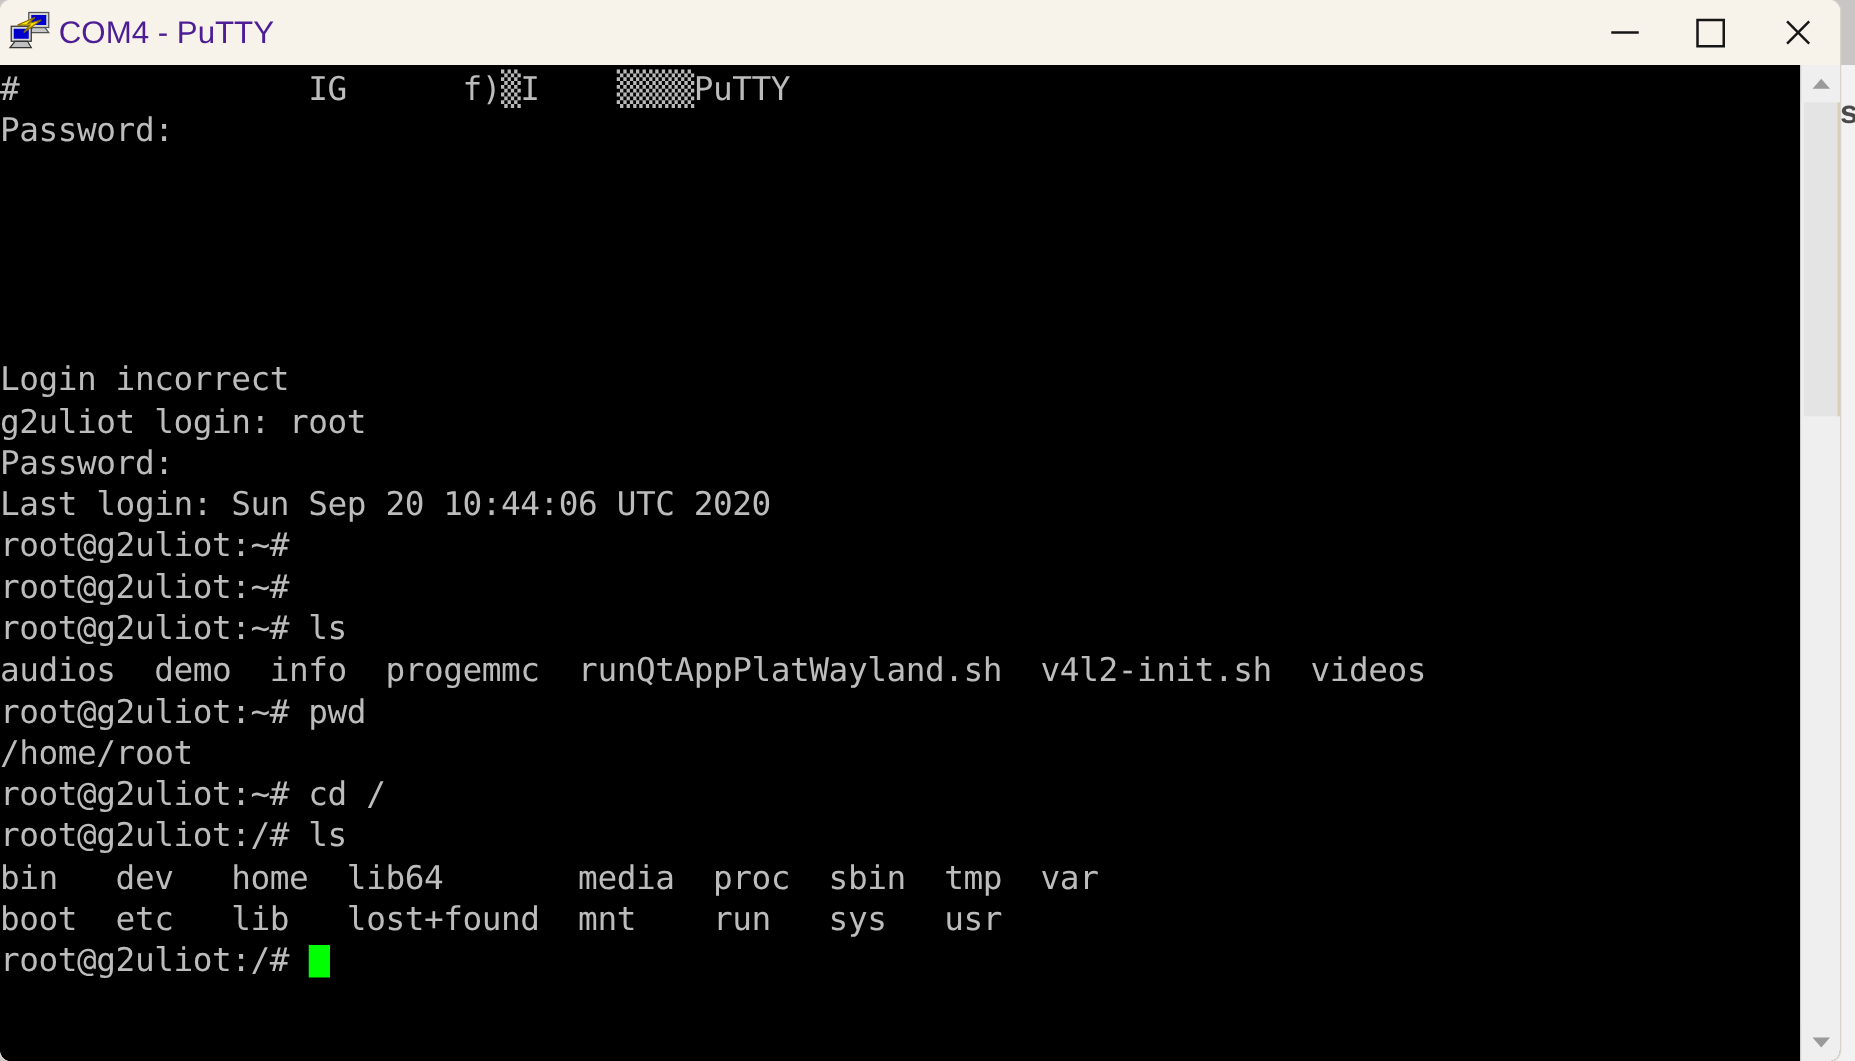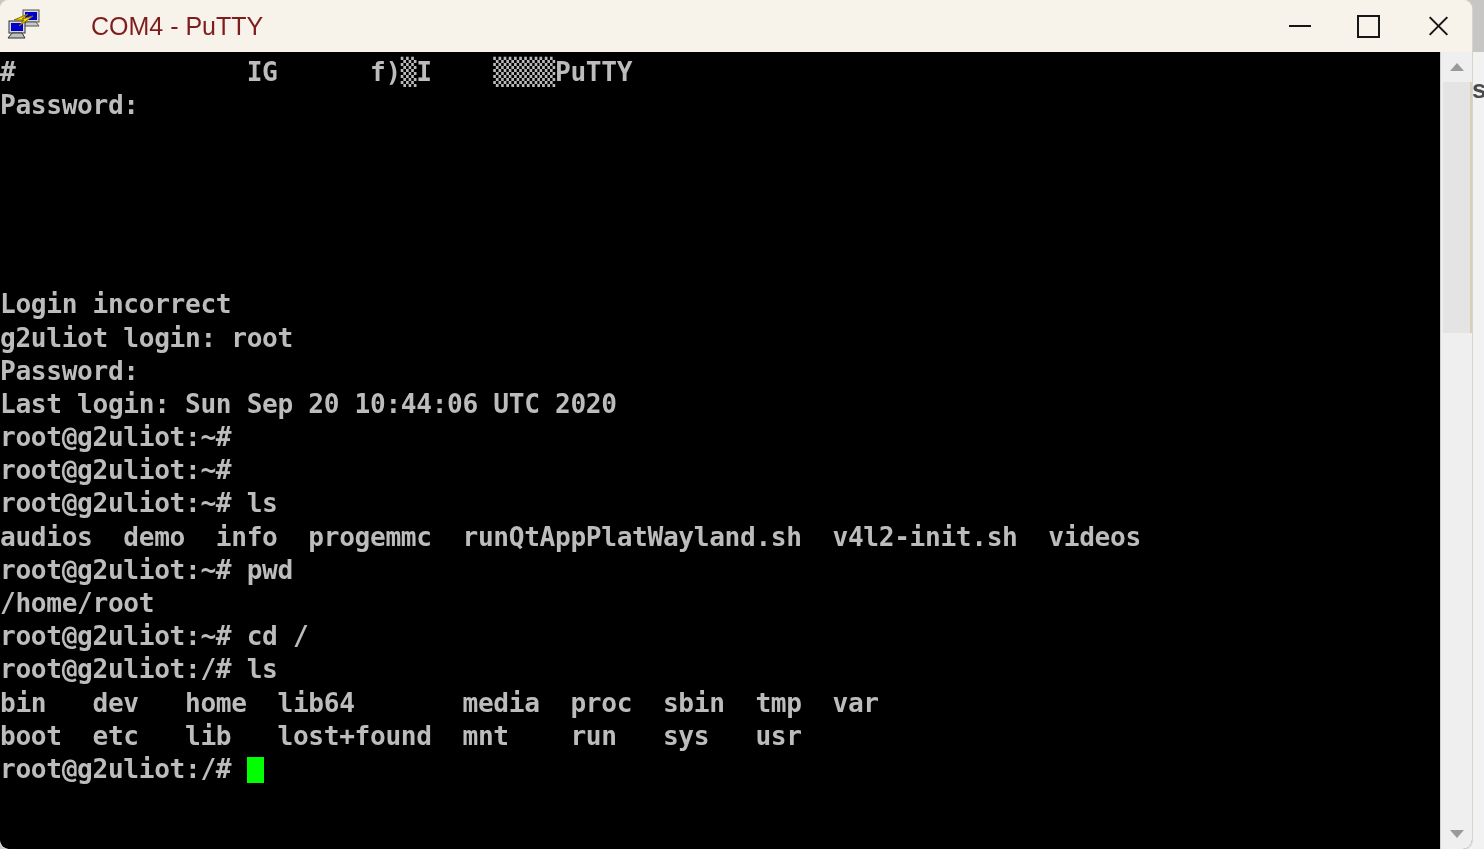--- a/index.html
+++ b/index.html
@@ -63,24 +63,23 @@
     position: absolute;
     left: 6px; top: 7px;
     width: 36px; height: 36px;
   }
   .title-text {
     position: absolute;
     left: 47px; top: 0;
     height: 52px;
     line-height: 52px;
     font-size: 25px;
-    color: #7f1d1d;
+    color: #4c1d95;
     font-family: "Liberation Sans", sans-serif;
     white-space: nowrap;
-    margin-left: 44px;
   }
 
   .win-controls {
     position: absolute;
     right: 0; top: 0;
     height: 52px;
     display: flex;
   }
   .win-btn {
     width: 69px; height: 52px;
@@ -125,21 +124,20 @@
     border-radius: 0 0 9px 9px;
     overflow: hidden;
   }
   .term-screen {
     position: absolute;
     left: 0; top: 0;
     width: 1440px;
     height: 797px;
     background: #000000;
     overflow: hidden;
-    font-weight: bold;
   }
   .term-lines {
     position: absolute;
     left: 0; top: 4px;
     width: 1440px;
     font-family: "DejaVu Sans Mono", "Liberation Mono", monospace;
     font-size: 26.2px;
     line-height: 33.2px;
     color: #bcbcbc;
     white-space: pre;

